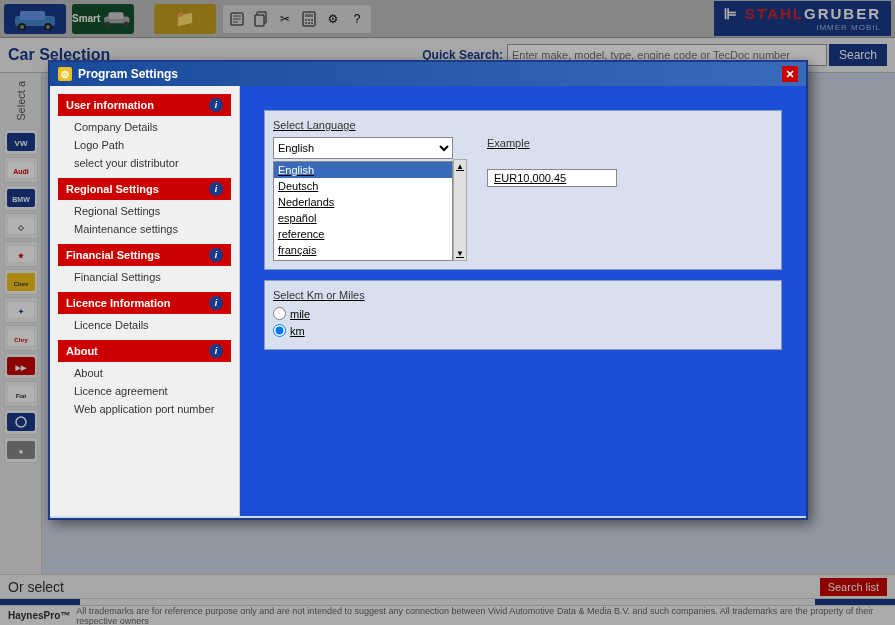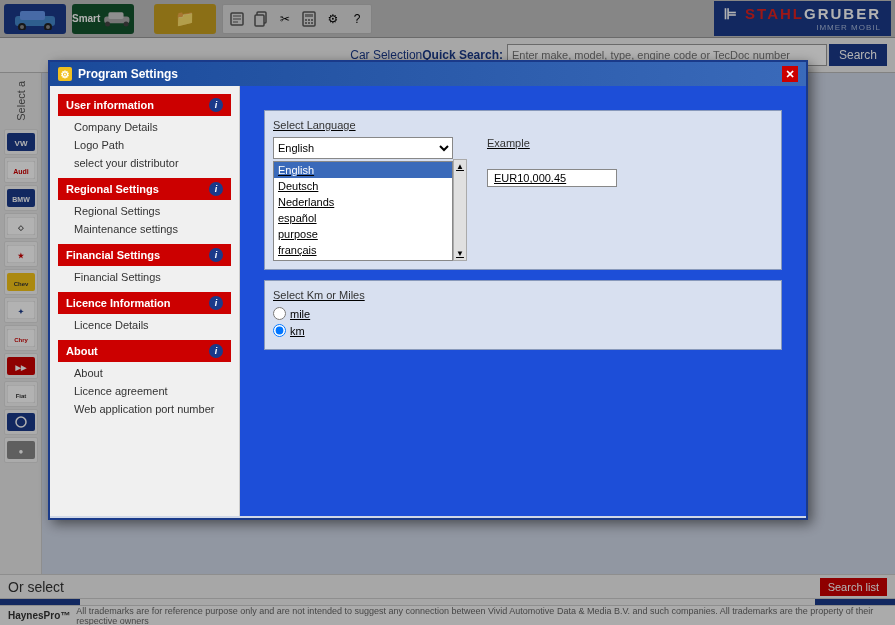--- a/index.html
+++ b/index.html
@@ -18,25 +18,24 @@
 
     
     .search-bar {
       background: #f0f0f0;
       border-bottom: 1px solid #bbb;
       padding: 6px 8px;
       display: flex;
       align-items: center;
     }
     .page-title {
-      font-size: 12px;
-      font-weight: normal;
+      font-size: 16px;
+      font-weight: bold;
       color: #1a3a8a;
       flex: 1;
-      text-align: right;
     }
     .search-label {
       font-size: 12px;
       font-weight: bold;
       color: #1a3a8a;
       margin-right: 4px;
     }
     .search-input {
       width: 320px;
       height: 22px;
@@ -663,21 +662,21 @@
                 <option>français</option>
                 <option>norsk</option>
                 <option>svenska</option>
               </select>
               <div style="display:flex;">
                 <div class="lang-listbox">
                   <div class="lang-list-item selected">English</div>
                   <div class="lang-list-item">Deutsch</div>
                   <div class="lang-list-item">Nederlands</div>
                   <div class="lang-list-item">español</div>
-                  <div class="lang-list-item">purpose</div>
+                  <div class="lang-list-item">reference</div>
                   <div class="lang-list-item">français</div>
                   <div class="lang-list-item">norsk</div>
 
                 </div>
                 <div style="width:14px; background:#e0e0e0; border:1px solid #aaa; display:flex; flex-direction:column; align-items:center; justify-content:space-between; padding:2px;">
                   <div style="cursor:pointer; font-size:8px;">▲</div>
                   <div style="cursor:pointer; font-size:8px;">▼</div>
                 </div>
               </div>
             </div>

